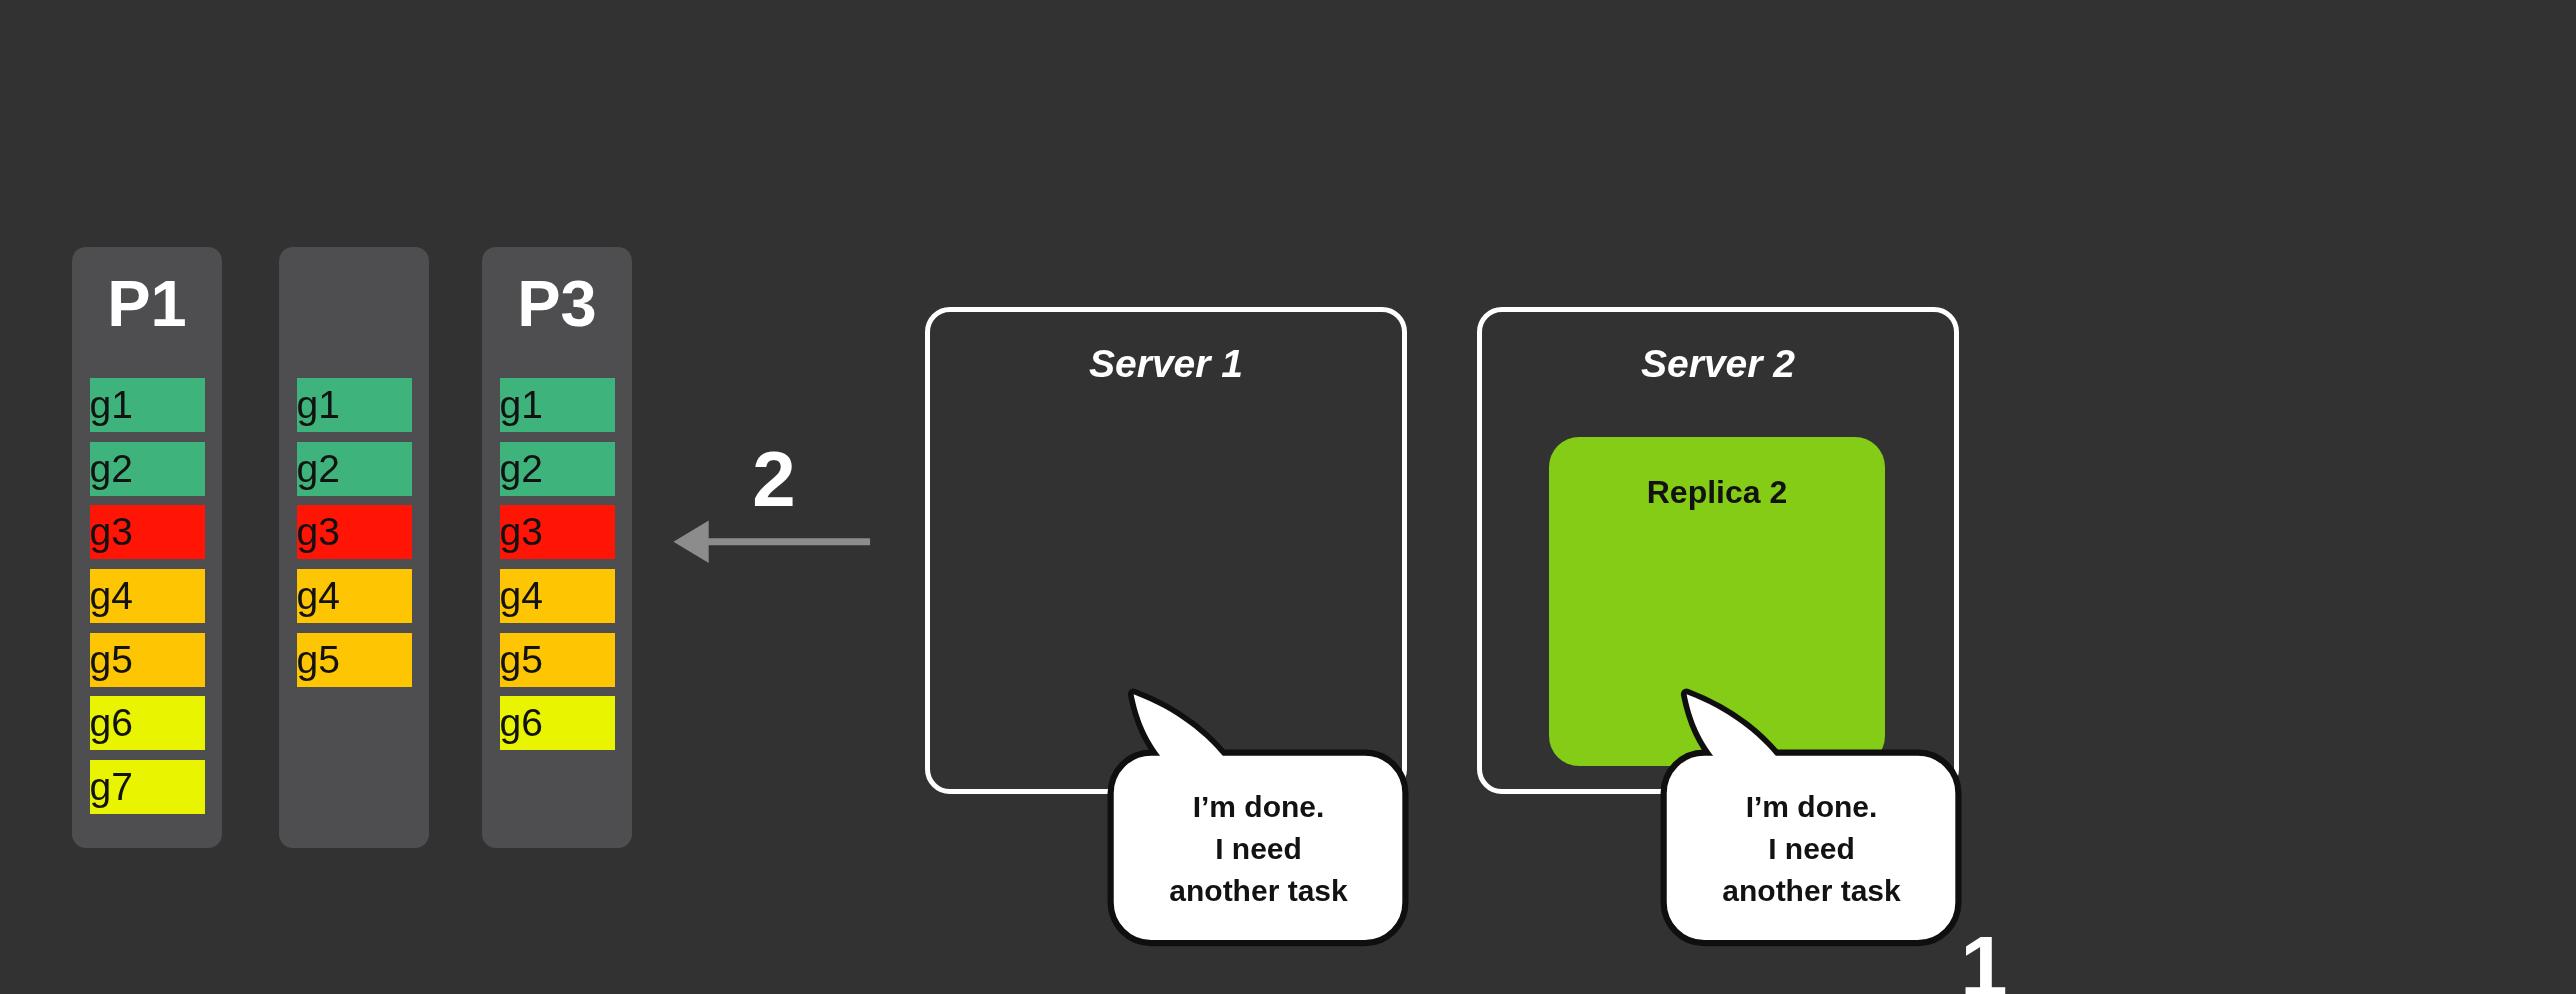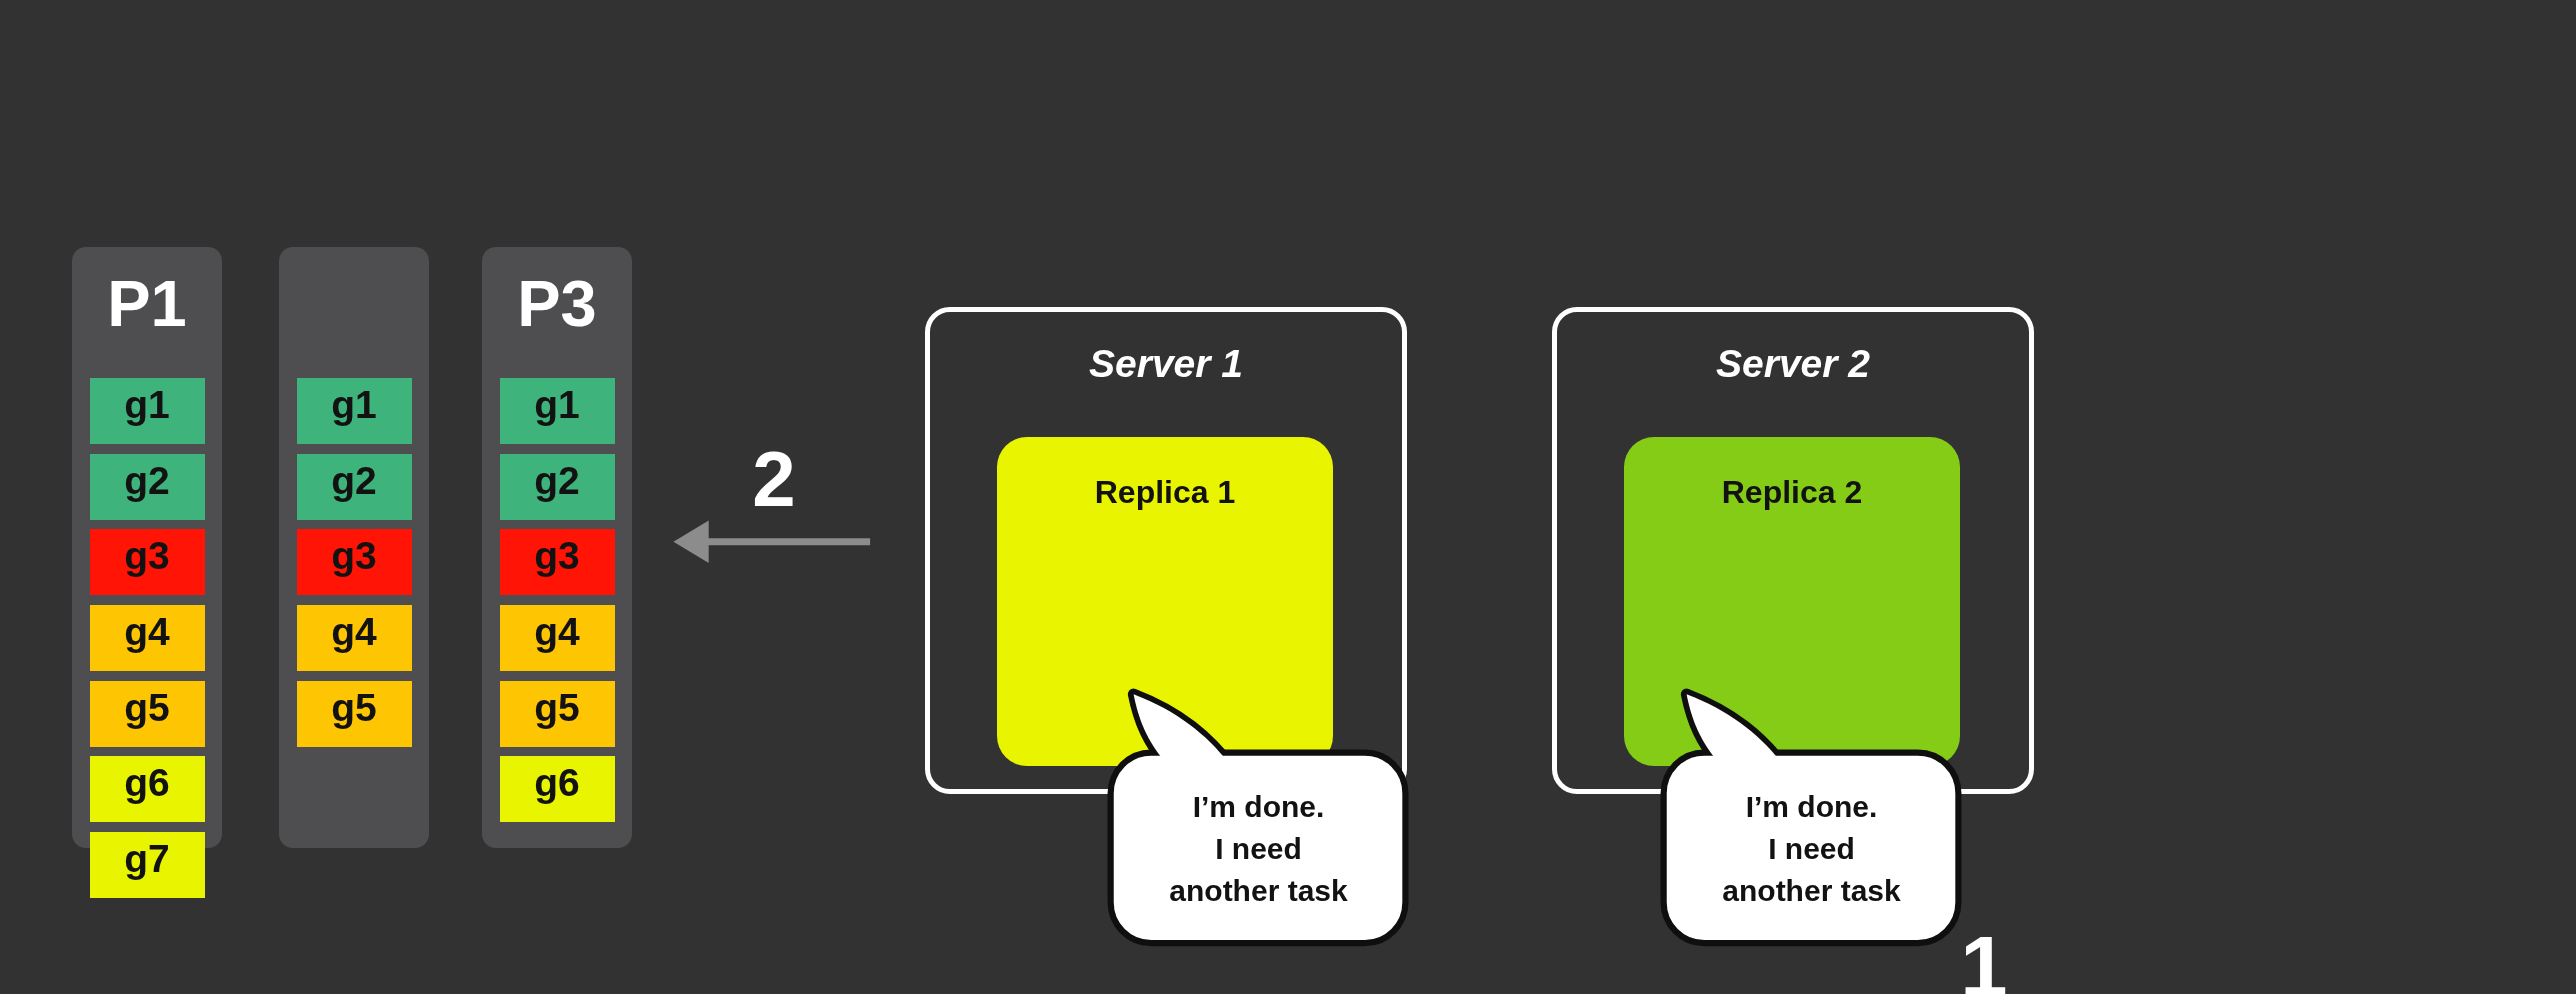--- a/index.html
+++ b/index.html
@@ -4,22 +4,22 @@
 <style>
   html,body{margin:0;padding:0;width:2576px;height:994px;overflow:hidden;}
   body{background:#323232;font-family:"Liberation Sans",sans-serif;}
   .stage{position:absolute;inset:0;width:2576px;height:994px;overflow:hidden;}
 
   
   .partition{position:absolute;top:247px;width:150px;height:601px;border-radius:14px;}
   .partition-title{position:absolute;top:21px;left:0;right:0;text-align:center;
     font-size:65px;font-weight:700;color:#ffffff;line-height:1.1;}
   .task-stack{position:absolute;top:131px;left:0;right:0;}
-  .task{width:115px;height:66px;margin:0 auto 9.7px auto;text-align:center;
-    line-height:54px;font-size:39px;font-weight:700;color:#121212;}
+  .task{width:115px;height:54px;margin:0 auto 9.7px auto;text-align:left;
+    line-height:54px;font-size:39px;font-weight:400;color:#121212;}
 
   
   .step-num{position:absolute;color:#ffffff;font-weight:700;text-align:center;line-height:1;}
   #step2{left:721px;top:440px;width:106px;font-size:78px;}
   #step1{left:1931px;top:924px;width:106px;font-size:85px;}
   #arrow2{position:absolute;left:654px;top:495px;width:247px;height:97px;}
 
   
   .server{position:absolute;top:307px;width:482px;height:487px;box-sizing:border-box;
     border:5.3px solid #ffffff;border-radius:25px;}
@@ -83,26 +83,23 @@
   </div>
 
   <div class="step-num" id="step2">2</div>
   <svg id="arrow2" viewBox="0 0 280 110">
     <line x1="245" y1="53" x2="58" y2="53" stroke="#8c8c8c" stroke-width="8"></line>
     <polygon points="22,53 62,29 62,77" fill="#8c8c8c"></polygon>
   </svg>
 
   <div class="server" style="left:925px">
     <div class="server-title">Server 1</div>
-    <div class="replica" style="background: rgb(233, 245, 0);">
-      <span class="replica-label">Replica 1</span>
-    </div>
   </div>
 
-  <div class="server" style="left:1552px">
+  <div class="server" style="left:1477px">
     <div class="server-title">Server 2</div>
     <div class="replica" style="background: #84cc16;">
       <span class="replica-label">Replica 2</span>
     </div>
   </div>
 
 
   <svg class="bubble-svg" id="bubble1-svg" viewBox="0 0 400 330">
     <path class="tail-under" d="M46,26 C52,56 62,82 88,110 L160,112 C132,74 98,46 46,26 Z"></path>
     <rect class="bubble-body-rect" x="20" y="92" width="334" height="216" rx="46"></rect>

